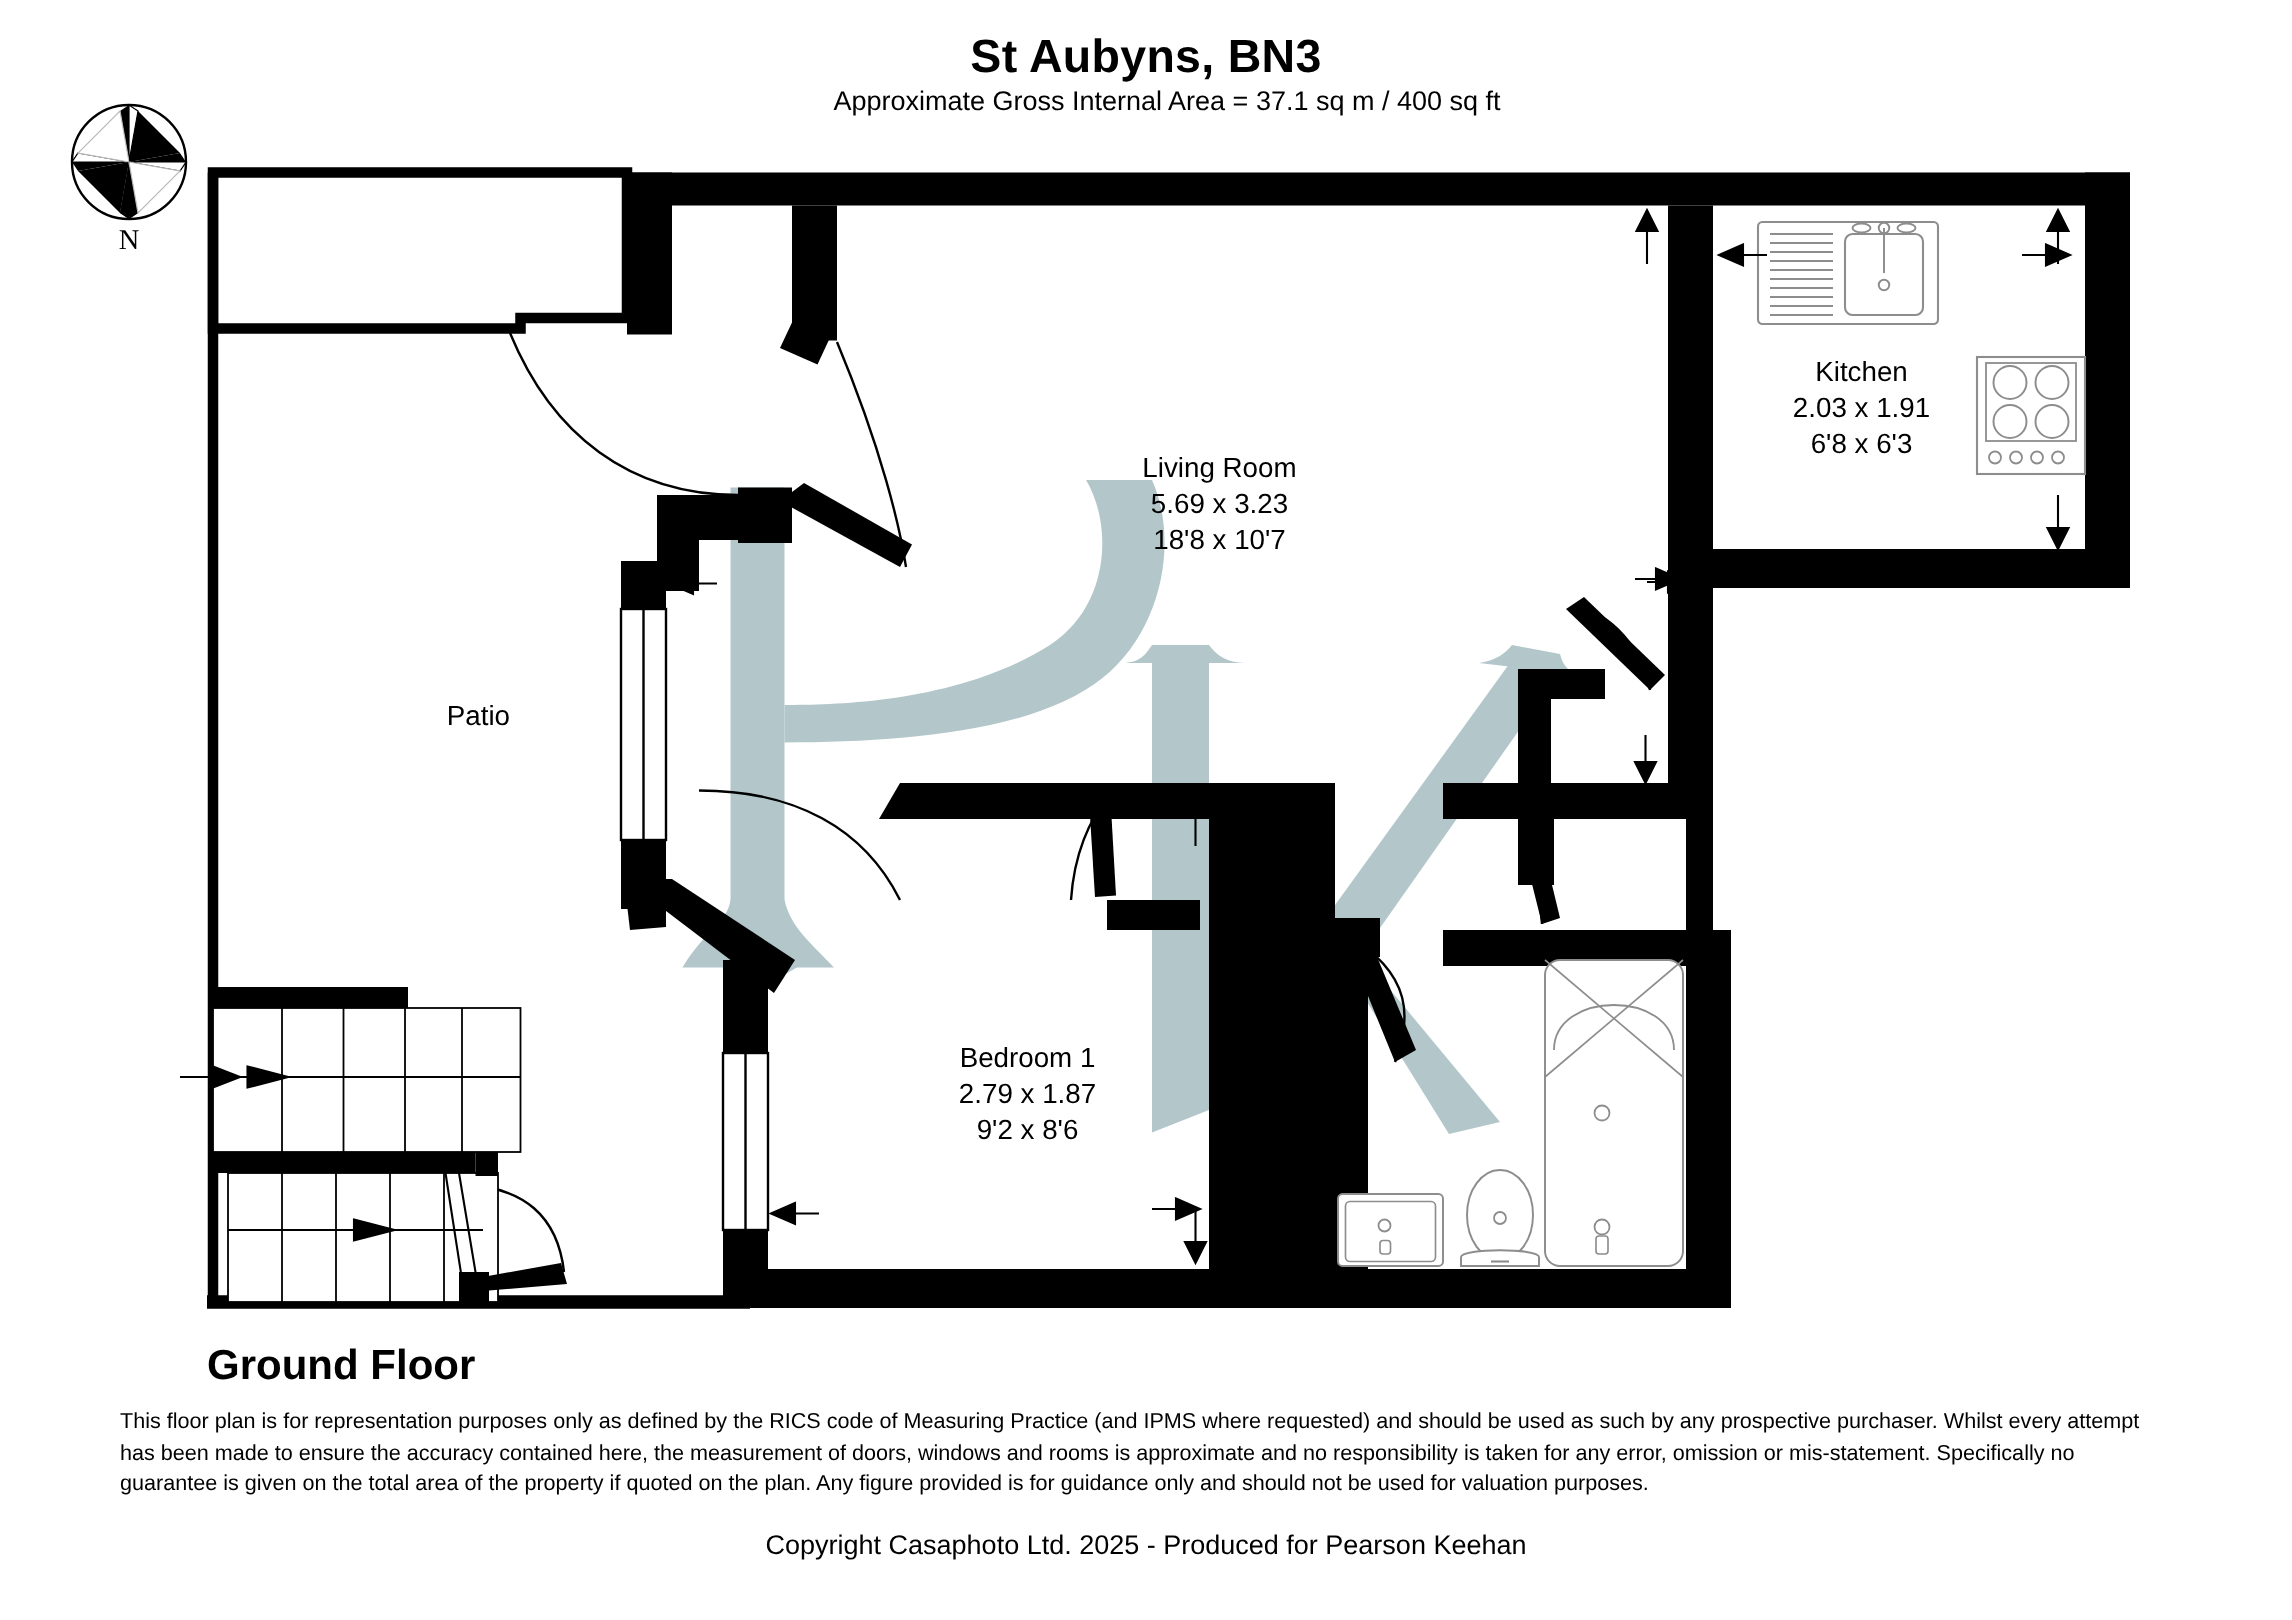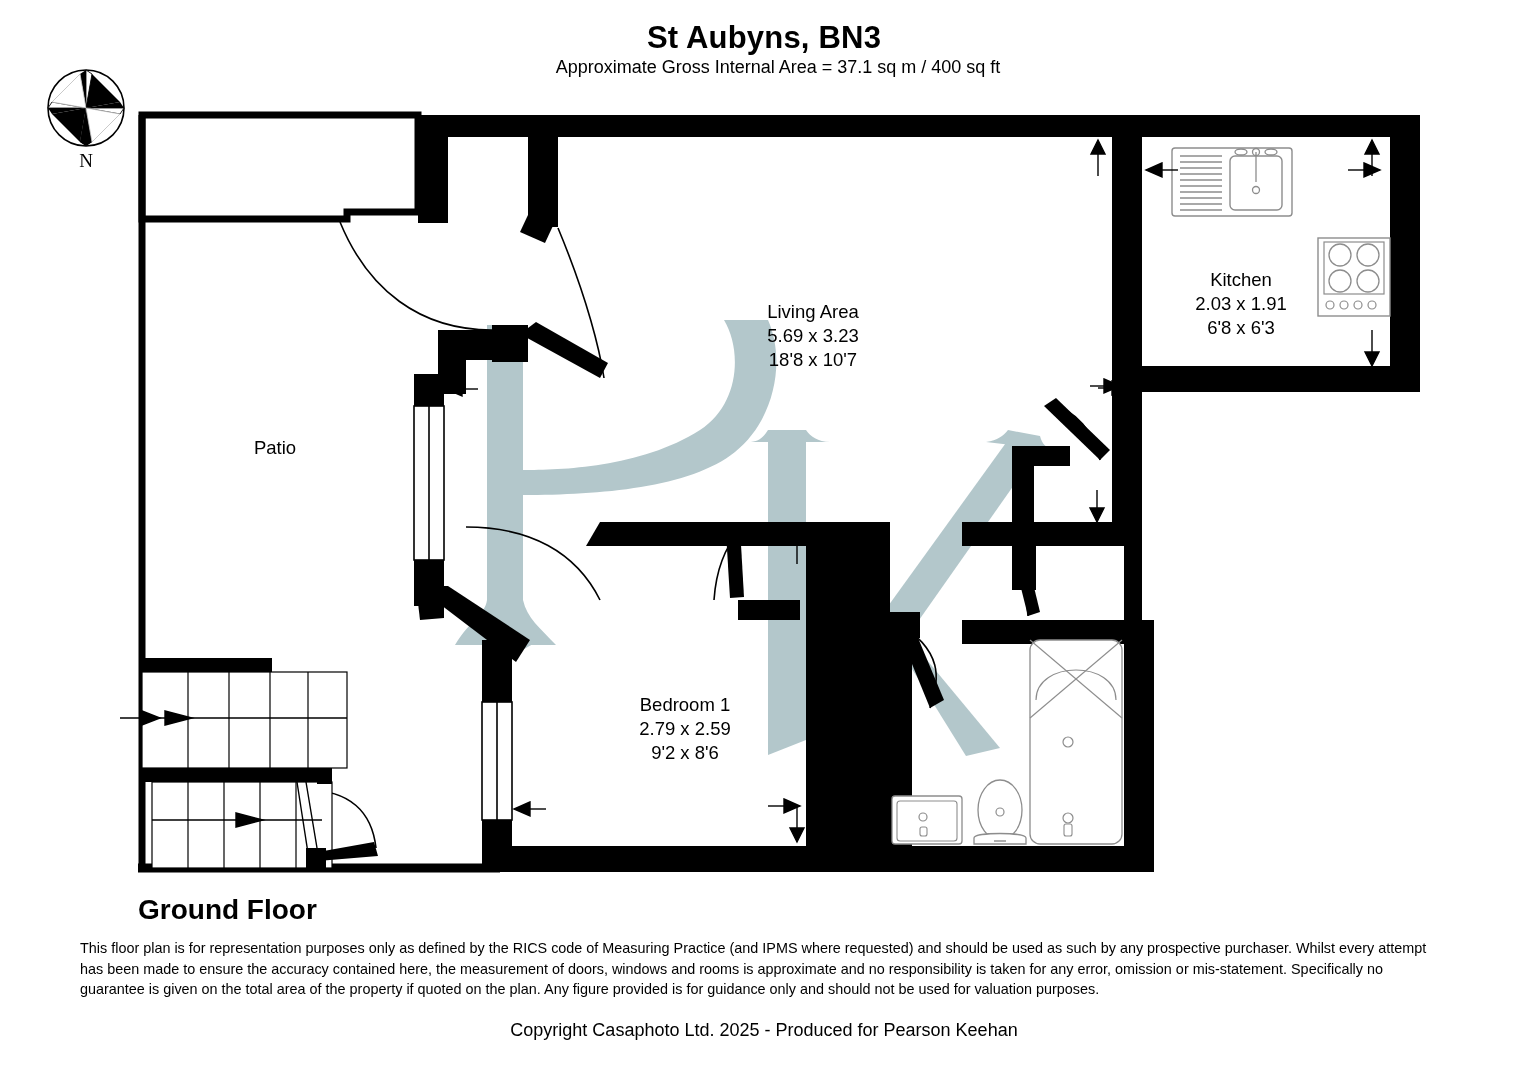--- a/index.html
+++ b/index.html
@@ -68,23 +68,23 @@
     top: 0;
   }
   .rlabel {
     position: absolute;
     text-align: center;
     font-size: 18.5px;
     line-height: 24px;
     white-space: nowrap;
   }
   #label-living { left: 698px; top: 300px; width: 230px; }
-  #label-kitchen { left: 1150px; top: 236px; width: 182px; margin-top: 32px; }
+  #label-kitchen { left: 1150px; top: 236px; width: 182px; }
   #label-bedroom1 { left: 588px; top: 693px; width: 194px; }
-  #label-patio { left: 210px; top: 436px; width: 130px; font-size: 18.5px; }
+  #label-patio { left: 210px; top: 465px; width: 130px; font-size: 18.5px; text-align: right; }
   #compass-n {
     position: absolute;
     left: 60px;
     top: 150px;
     width: 52px;
     text-align: center;
     font-family: "Liberation Serif", serif;
     font-size: 19px;
   }
 </style>
@@ -344,34 +344,34 @@
       <polygon points="86,108 92,74 120,102" fill="#000"></polygon>
       <polygon points="86,108 52,114 80,142" fill="#000"></polygon>
       <polygon points="86,108 120,114 92,142" fill="#ffffff" stroke="#bbb" stroke-width="0.8"></polygon>
     </g>
 
   </svg>
 
   <div id="compass-n">N</div>
 
   <div class="rlabel" id="label-living">
-    <div>Living Area</div>
+    <div>Living Room</div>
     <div>5.69 x 3.23</div>
     <div>18'8 x 10'7</div>
   </div>
 
   <div class="rlabel" id="label-kitchen">
     <div>Kitchen</div>
     <div>2.03 x 1.91</div>
     <div>6'8 x 6'3</div>
   </div>
 
   <div class="rlabel" id="label-bedroom1">
     <div>Bedroom 1</div>
-    <div>2.79 x 2.59</div>
+    <div>2.79 x 1.87</div>
     <div>9'2 x 8'6</div>
   </div>
 
   <div class="rlabel" id="label-patio">Patio</div>
 
   <div id="floor-label">Ground Floor</div>
   <div id="disclaimer">This floor plan is for representation purposes only as defined by the RICS code of Measuring Practice (and IPMS where requested) and should be used as such by any prospective purchaser. Whilst every attempt has been made to ensure the accuracy contained here, the measurement of doors, windows and rooms is approximate and no responsibility is taken for any error, omission or mis-statement. Specifically no guarantee is given on the total area of the property if quoted on the plan. Any figure provided is for guidance only and should not be used for valuation purposes.</div>
   <div id="copyright">Copyright Casaphoto Ltd. 2025 - Produced for Pearson Keehan</div>
 
 </div>

